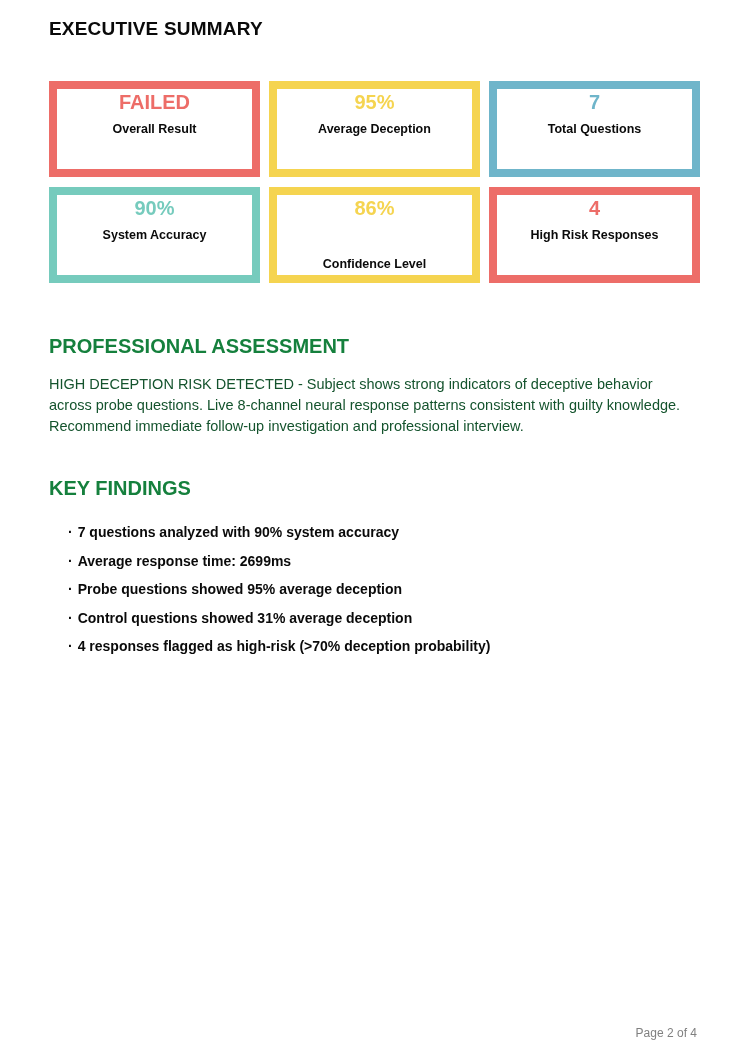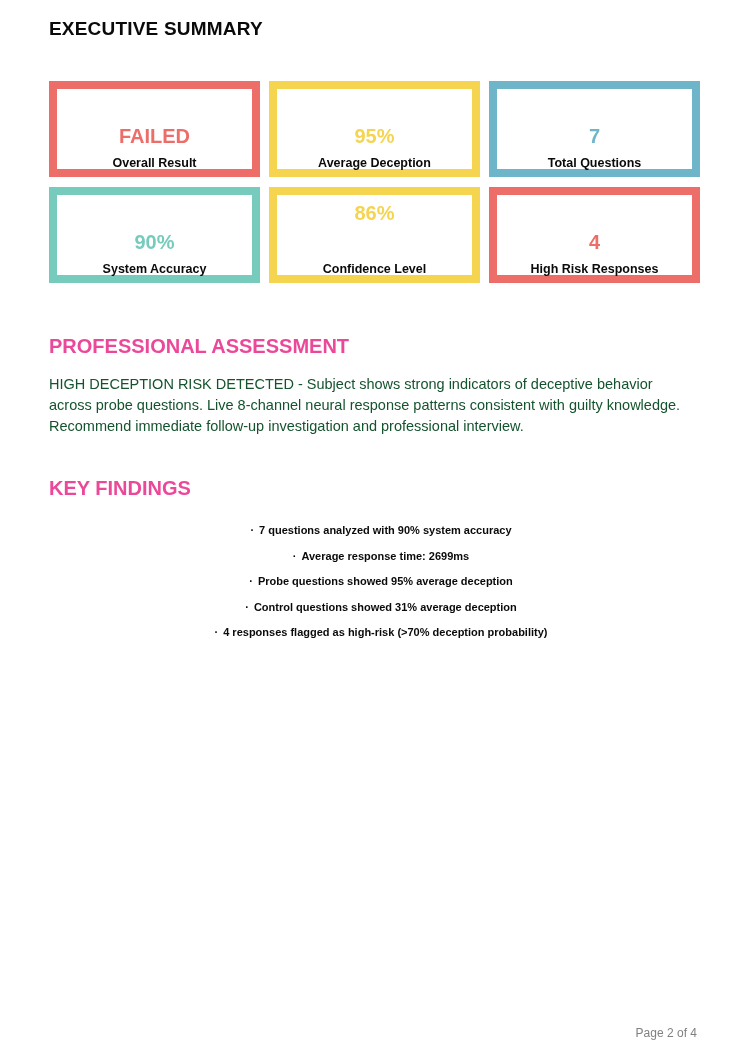--- a/index.html
+++ b/index.html
@@ -26,62 +26,61 @@
     grid-template-columns: repeat(3, 1fr);
     gap: 10px 9px;
   }
   .stat-card {
     height: 96px;
     background: #ffffff;
     border: 8px solid #0c4a6e; 
     display: flex;
     flex-direction: column;
     align-items: center;
-    justify-content: flex-end;
+    justify-content: flex-start;
     gap: 11px;
     padding-top: 3px;
   }
   .stat-value {
     font-size: 20px;
     font-weight: bold;
     line-height: 1;
   }
   .stat-label {
     font-size: 12.5px;
     font-weight: bold;
     line-height: 1;
     color: #0a0a0a;
   }
   .section-heading {
     margin: 0 49px;
     font-size: 20px;
     font-weight: bold;
-    color: #ec4899;
+    color: #15803d;
   }
   .assessment-heading { margin-top: 52px; }
   .assessment-body {
     margin: 16px 49px 0 49px;
     width: 645px;
     font-size: 14.5px;
     line-height: 21px;
     color: #14532d;
   }
   .findings-heading { margin-top: 40px; }
   .findings-list {
     margin: 25px 49px 0 49px;
     padding-left: 19px;
     list-style: none;
   }
   .findings-list li {
-    font-size: 11px;
+    font-size: 14px;
     font-weight: bold;
     line-height: 1;
     margin-bottom: 14.5px;
     color: #0a0a0a;
-    text-align: center;
   }
   .bullet-char {
     margin-right: 5px;
   }
   .page-footer {
     position: absolute;
     top: 1026px;
     right: 46px;
     font-size: 12px;
     color: #808080;

